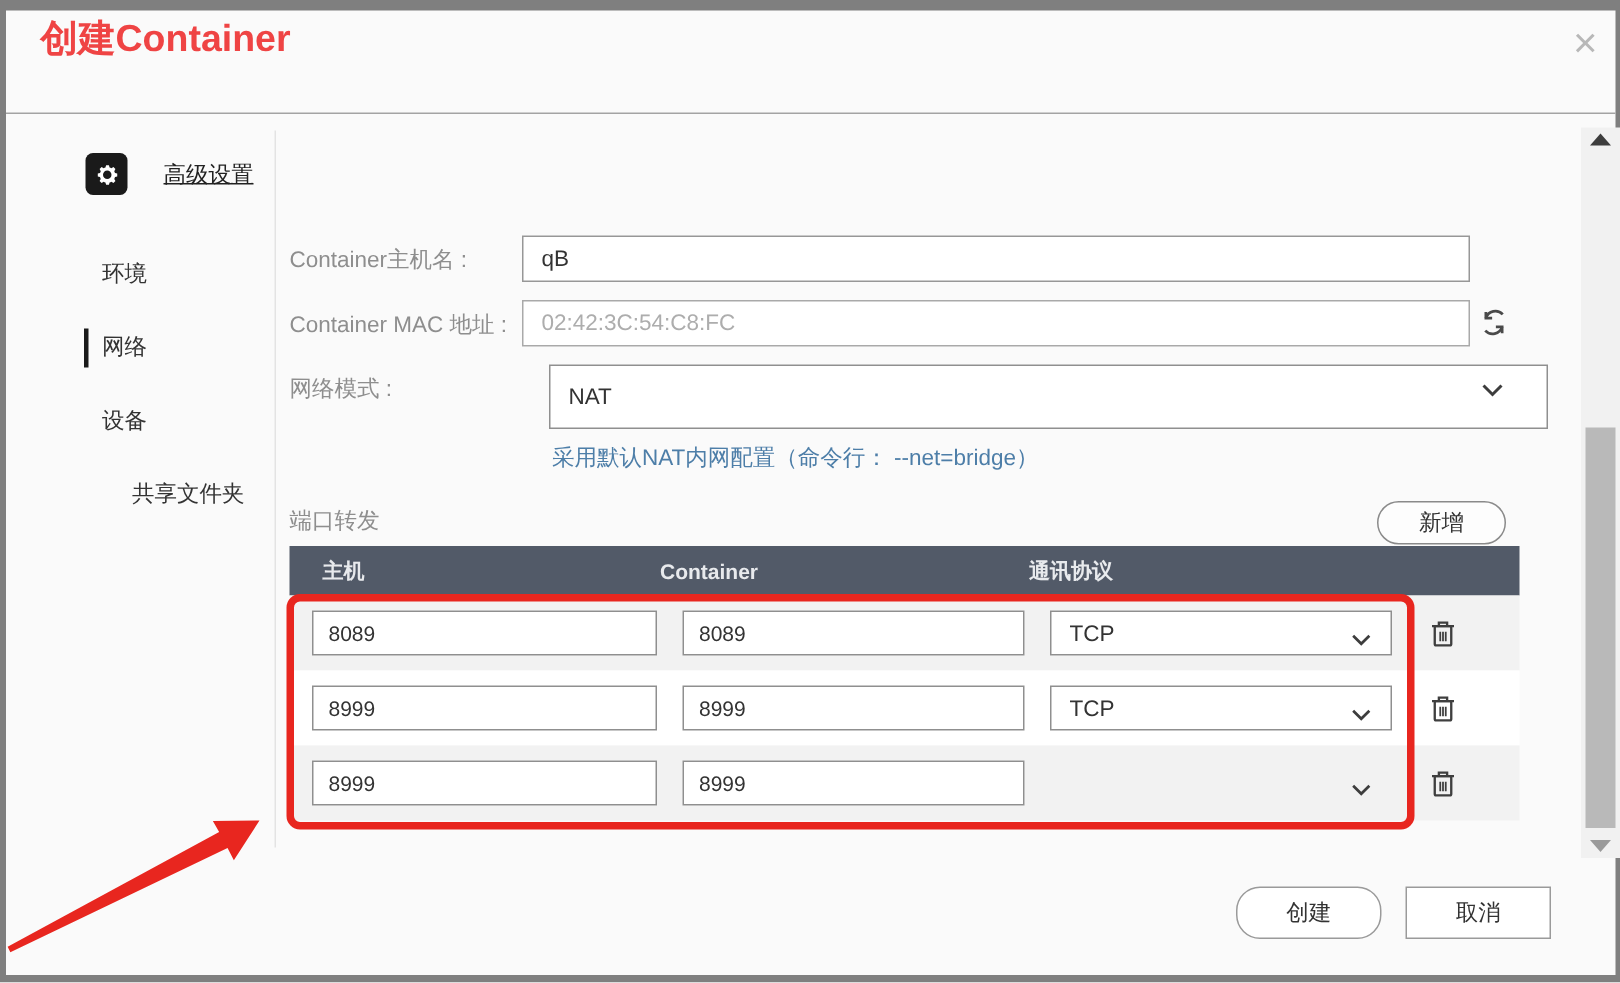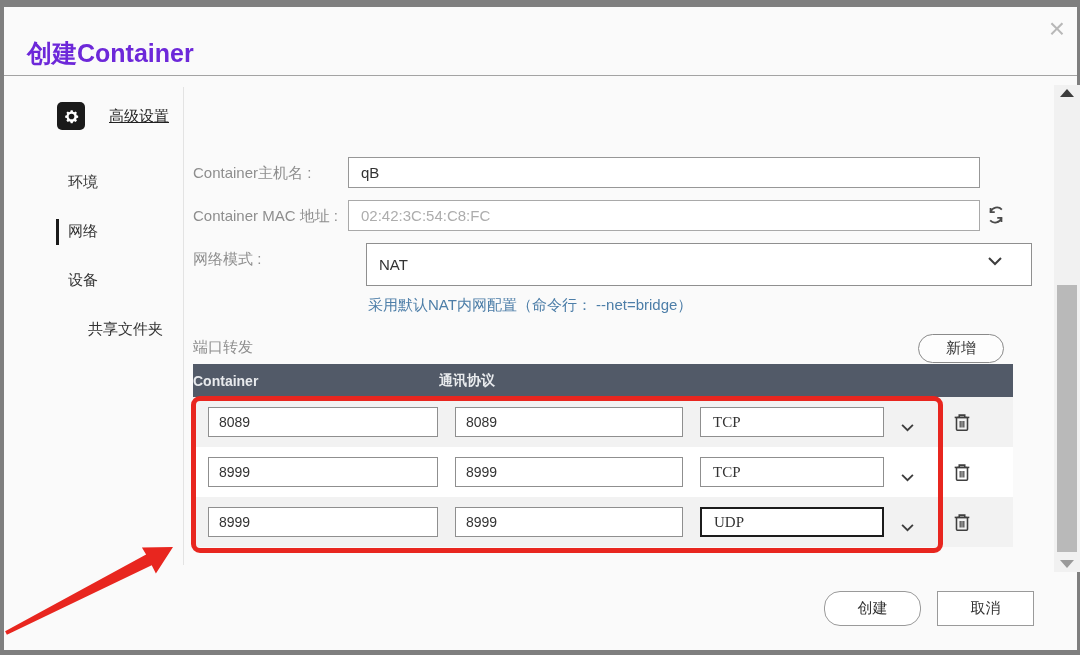--- a/index.html
+++ b/index.html
@@ -1,21 +1,21 @@
 <!DOCTYPE html>
 <html><head>
 <meta charset="utf-8">
 <style>
   * { margin:0; padding:0; box-sizing:border-box; }
   html,body { width:1080px; height:655px; }
   body { font-family:"Liberation Sans","DejaVu Sans",sans-serif; }
   .screen { position:relative; width:1080px; height:655px; background:#7f7f7f; overflow:hidden; }
   .dialog { position:absolute; left:4px; top:7px; width:1073px; height:643px; background:#fafafa; }
 
-  .title { position:absolute; left:23px; top:30px; font-size:25px; font-weight:bold; color:#6d28d9; }
+  .title { position:absolute; left:23px; top:2px; font-size:25px; font-weight:bold; color:#ef4444; }
   .close-x { position:absolute; right:12px; top:8px; font-size:28px; color:#b8b8b8; cursor:pointer; line-height:1; font-weight:300; }
   .title-divider { position:absolute; left:0; top:68px; width:100%; height:1px; background:#a3a3a3; }
   .side-divider { position:absolute; left:179px; top:80px; width:1px; height:478px; background:#e3e3e3; }
 
   .adv { position:absolute; left:53px; top:95px; display:flex; align-items:center; gap:24px; }
   .gear-box { width:28px; height:28px; background:#1a1a1a; border-radius:5px; color:#fff; font-size:17px;
               display:flex; align-items:center; justify-content:center; }
   .adv-label { font-size:15px; color:#222; text-decoration:underline; }
 
   .nav-item { position:absolute; left:64px; font-size:15px; color:#333; cursor:pointer; }
@@ -36,21 +36,21 @@
 
   .table { position:absolute; left:189px; top:357px; width:820px; }
   .thead { display:flex; height:33px; background:#525a68; align-items:center; }
   .th { font-size:14px; font-weight:bold; color:#e8eaed; }
   .th1 { padding-left:22px; width:247px; } .th2 { width:246px; } .th3 { flex:1; }
   .trow { position:relative; height:50px; }
   .trow.alt { background:#f2f2f2; } .trow.plain { background:#ffffff; }
   .cell-input { position:absolute; top:10px; height:30px; border:1px solid #8f8f8f; background:#fff; font-size:14px;
                 color:#333; padding:0 10px; font-family:inherit; }
   .ci1 { left:15px; width:230px; } .ci2 { left:262px; width:228px; }
-  .cell-select { top:10px; height:30px; left:507px; width:184px;font-family:Liberation Serif, serif; }
+  .cell-select { top:10px; height:30px; left:507px; width:228px; }
   .cell-select.focused { border:2px solid #1c1c1c; }
   .trash { position:absolute; left:758px; top:14px; width:22px; height:22px; cursor:pointer; }
   .chev { position:absolute; pointer-events:none; }
 
   .annotation-rect { position:absolute; left:191px; top:396px; width:752px; height:157px; border:5px solid #e8261f;
                      border-radius:9px; pointer-events:none; }
   .annotation-arrow { position:absolute; left:0; top:0; width:1080px; height:655px; pointer-events:none; }
 
   .footer-btn { position:absolute; top:584px; width:97px; height:35px; background:#fff; border:1px solid #9a9a9a;
                 font-size:15px; color:#333; cursor:pointer; font-family:inherit; }
@@ -114,20 +114,21 @@
         </svg>
     </span>
 
     <div class="hint">采用默认NAT内网配置（命令行： --net=bridge）</div>
 
     <div class="pf-label">端口转发</div>
     <button class="add-btn">新增</button>
 
     <div class="table">
       <div class="thead">
+        <div class="th th1">主机</div>
         <div class="th th2">Container</div>
         <div class="th th3">通讯协议</div>
       </div>
 
       <div class="trow alt">
         <input class="cell-input ci1" value="8089" style="">
         <input class="cell-input ci2" value="8089" style="">
         <select class="fake-select cell-select">
           <option>TCP</option>
         </select>
@@ -163,23 +164,20 @@
               <path d="M9 7V4.5h6V7"></path>
               <rect x="6" y="7" width="12" height="14" rx="1"></rect>
               <path d="M10 11v7M12 11v7M14 11v7" stroke-width="1.3"></path>
           </svg>
         </span>
       </div>
 
       <div class="trow alt">
         <input class="cell-input ci1" value="8999" style="">
         <input class="cell-input ci2" value="8999" style="">
-        <select class="fake-select cell-select focused">
-          <option>UDP</option>
-        </select>
         <span class="chev" style="left:708px; top:21px;">
           <svg width="13" height="9" viewBox="0 0 14 10" fill="none" stroke="#3d3d3d" stroke-width="2">
               <path d="M1 2l6 6 6-6"></path>
             </svg>
         </span>
         <span class="trash">
           <svg width="22" height="22" viewBox="0 0 24 24" fill="none" stroke="#3f3f3f" stroke-width="1.7">
             <path d="M4 7h16"></path>
               <path d="M9 7V4.5h6V7"></path>
               <rect x="6" y="7" width="12" height="14" rx="1"></rect>

